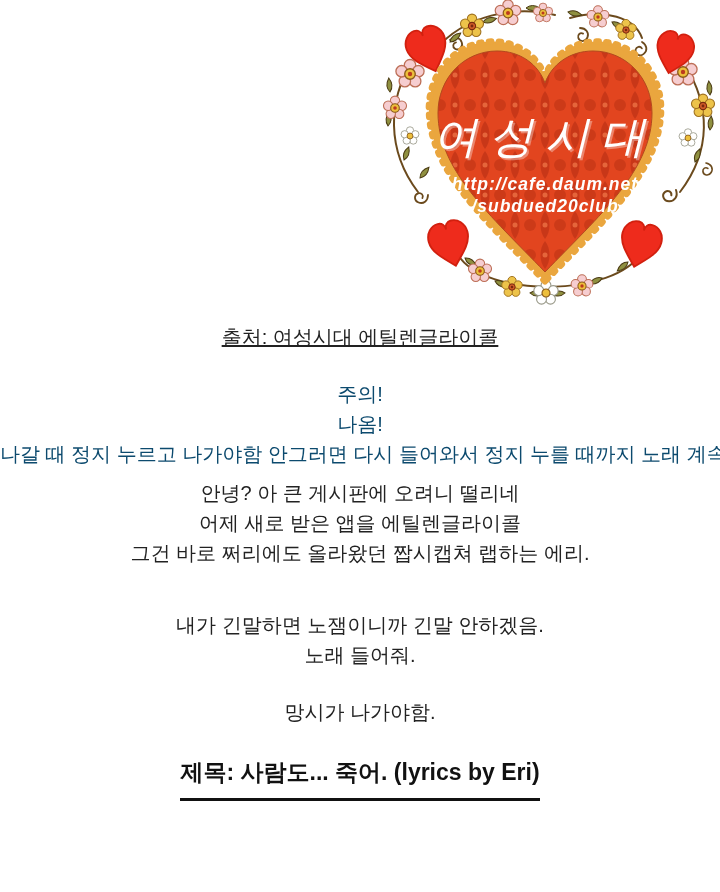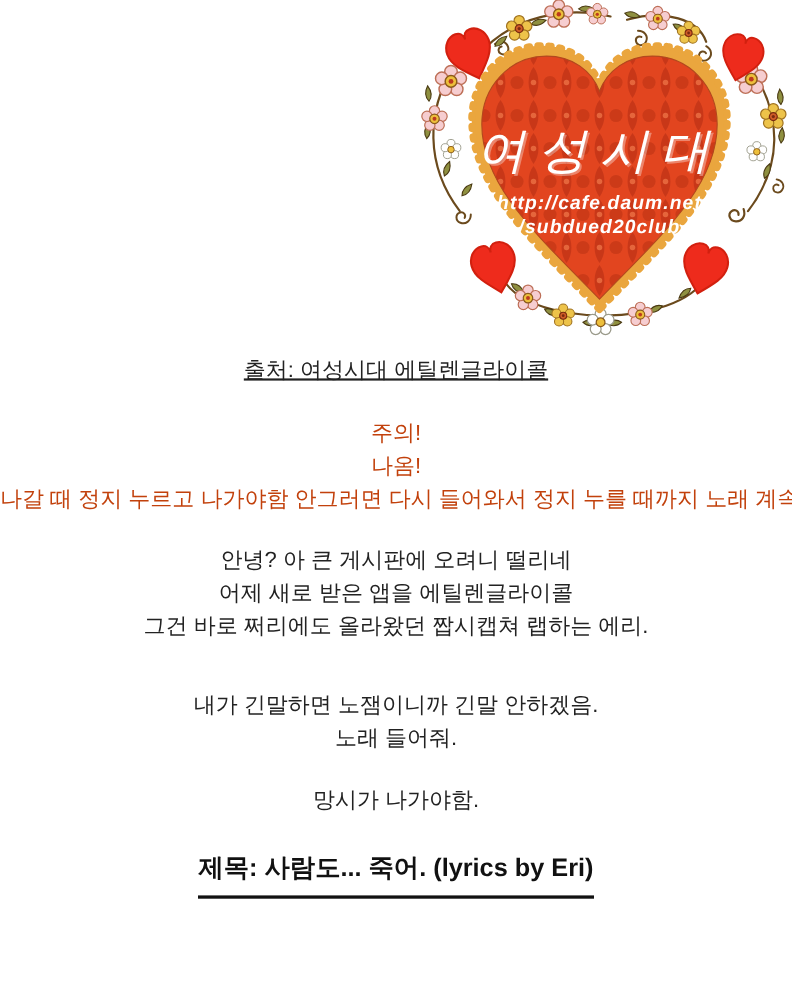--- a/index.html
+++ b/index.html
@@ -5,22 +5,22 @@
   html,body{margin:0;padding:0;}
   body{
     width:720px;height:892px;overflow:hidden;
     background:#ffffff;color:#222222;
     font-family:"Liberation Sans",sans-serif;
   }
   .hero{display:flex;justify-content:flex-end;font-style:italic;}
   .content{text-align:center;font-size:20px;line-height:30px;}
   .content .line{white-space:nowrap;}
   .source{text-decoration:underline;}
-  .warning{margin-top:27px;color:#c2410c;}
-  .para.p1{margin-top:25px;}
+  .warning{margin-top:27px;color:#0c4a6e;}
+  .para.p1{margin-top:9px;}
   .para.p2{margin-top:42px;}
   .para.p3{margin-top:27px;}
   .song-title{margin-top:30px;font-size:23px;font-weight:bold;color:#111;}
   .song-title span{border-bottom:3px solid #111;padding-bottom:13px;white-space:nowrap;}
   .heart-title-text{
     font-family:"Liberation Serif",serif;
     font-size:44px;letter-spacing:12px;fill:#ffffff;
   }
   .heart-url-text{
     font-family:"Liberation Sans",sans-serif;

